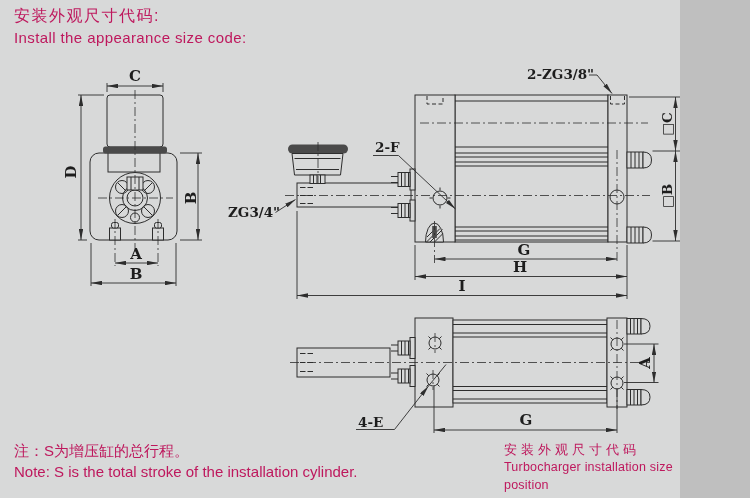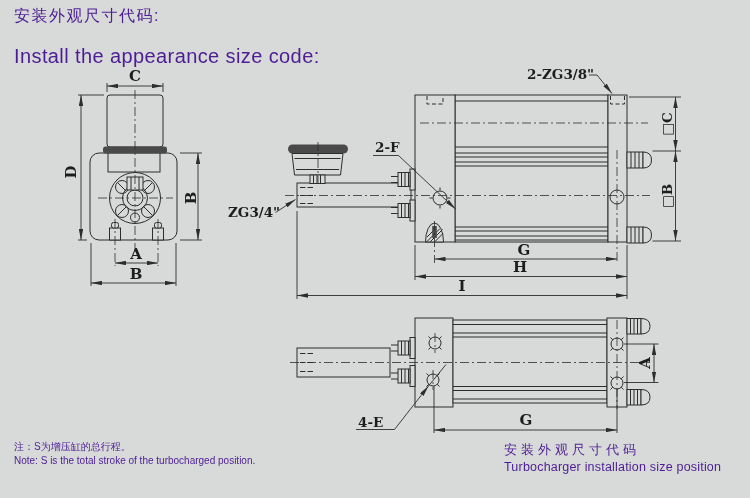--- a/index.html
+++ b/index.html
@@ -1,21 +1,21 @@
 <!DOCTYPE html>
 <html><head>
 <meta charset="utf-8">
 <style>
   html,body{margin:0;padding:0;background:#bfbfbf}
-  .page{position:relative;width:750px;height:498px;background:#d8d9d9;overflow:hidden;
-        font-family:"Liberation Sans","DejaVu Sans",sans-serif;color:#4c1d95}
+  .page{position:relative;width:680px;height:498px;background:#d8d9d9;overflow:hidden;
+        font-family:"Liberation Sans","DejaVu Sans",sans-serif;color:#be185d}
   .title{position:absolute;left:14px;top:6px}
   .title .zh{font-size:16px;letter-spacing:1.5px}
-  .title .en{font-size:20px;margin-top:18px;letter-spacing:.4px}
-  .note{position:absolute;left:14px;top:440px;font-size:10px;line-height:1.42}
+  .title .en{font-size:15px;margin-top:2px;letter-spacing:.4px}
+  .note{position:absolute;left:14px;top:440px;font-size:15px;line-height:1.42}
   .caption{position:absolute;left:504px;top:441px;font-size:13px;line-height:1.42}
   .caption .zh{letter-spacing:4px}
   .caption .en{font-size:12.5px;letter-spacing:.2px}
   svg.draw{position:absolute;left:0;top:0}
   .ln{stroke:#2d2d2d;fill:none;stroke-width:1}
   .dim{stroke:#2d2d2d;fill:none;stroke-width:.9}
   .shp{fill:#d8d9d9;stroke:#2d2d2d;stroke-width:1}
   .dk{fill:#4a4a4a;stroke:none}
   .cl{stroke:#2d2d2d;fill:none;stroke-width:.8;stroke-dasharray:9 3 2 3}
   .hd{stroke:#2d2d2d;fill:none;stroke-width:1;stroke-dasharray:4 2.5}
@@ -212,21 +212,21 @@
       <text class="t" x="526" y="425">G</text>
       <text class="t t2 ts" x="358" y="427">4-E</text>
       <path class="dim" d="M356,429.5 H394.5"></path>
       <line class="dim" x1="394.5" y1="429.5" x2="428.5" y2="386" marker-end="url(#ae)"></line>
       <line class="dim" x1="428.5" y1="386" x2="446" y2="364.5"></line>
     </g>
   </svg>
 
   <div class="note">
     <div>注：S为增压缸的总行程。</div>
-    <div>Note: S is the total stroke of the turbocharged position.</div>
+    <div>Note: S is the total stroke of the installation cylinder.</div>
   </div>
 
   <div class="caption">
     <div class="zh">安装外观尺寸代码</div>
     <div class="en">Turbocharger installation size position</div>
   </div>
 
 </div>
 
 </body></html>

